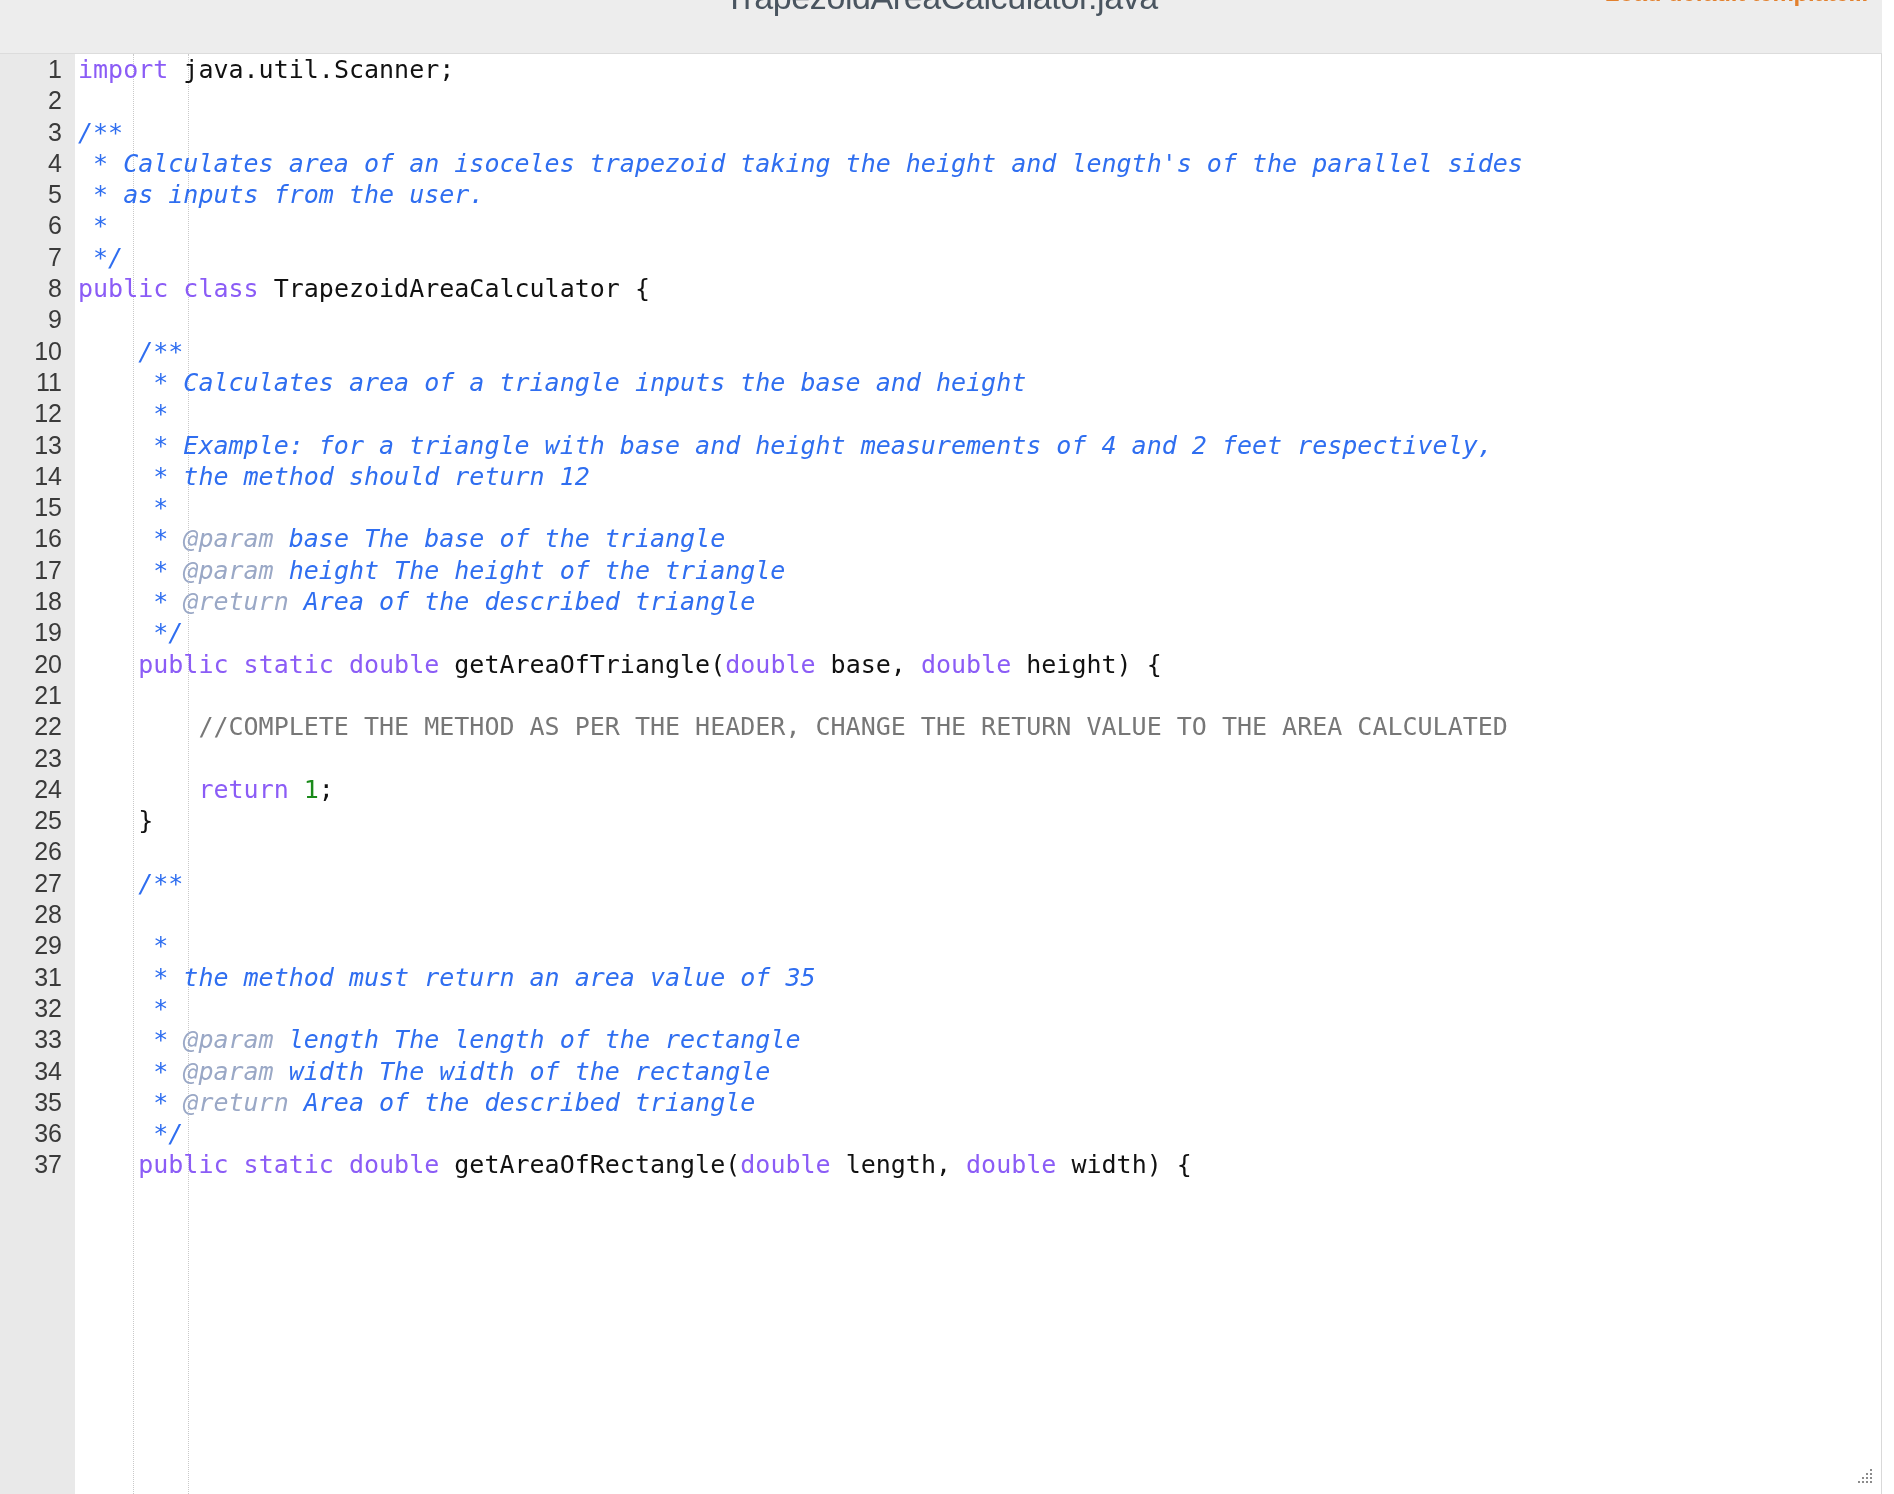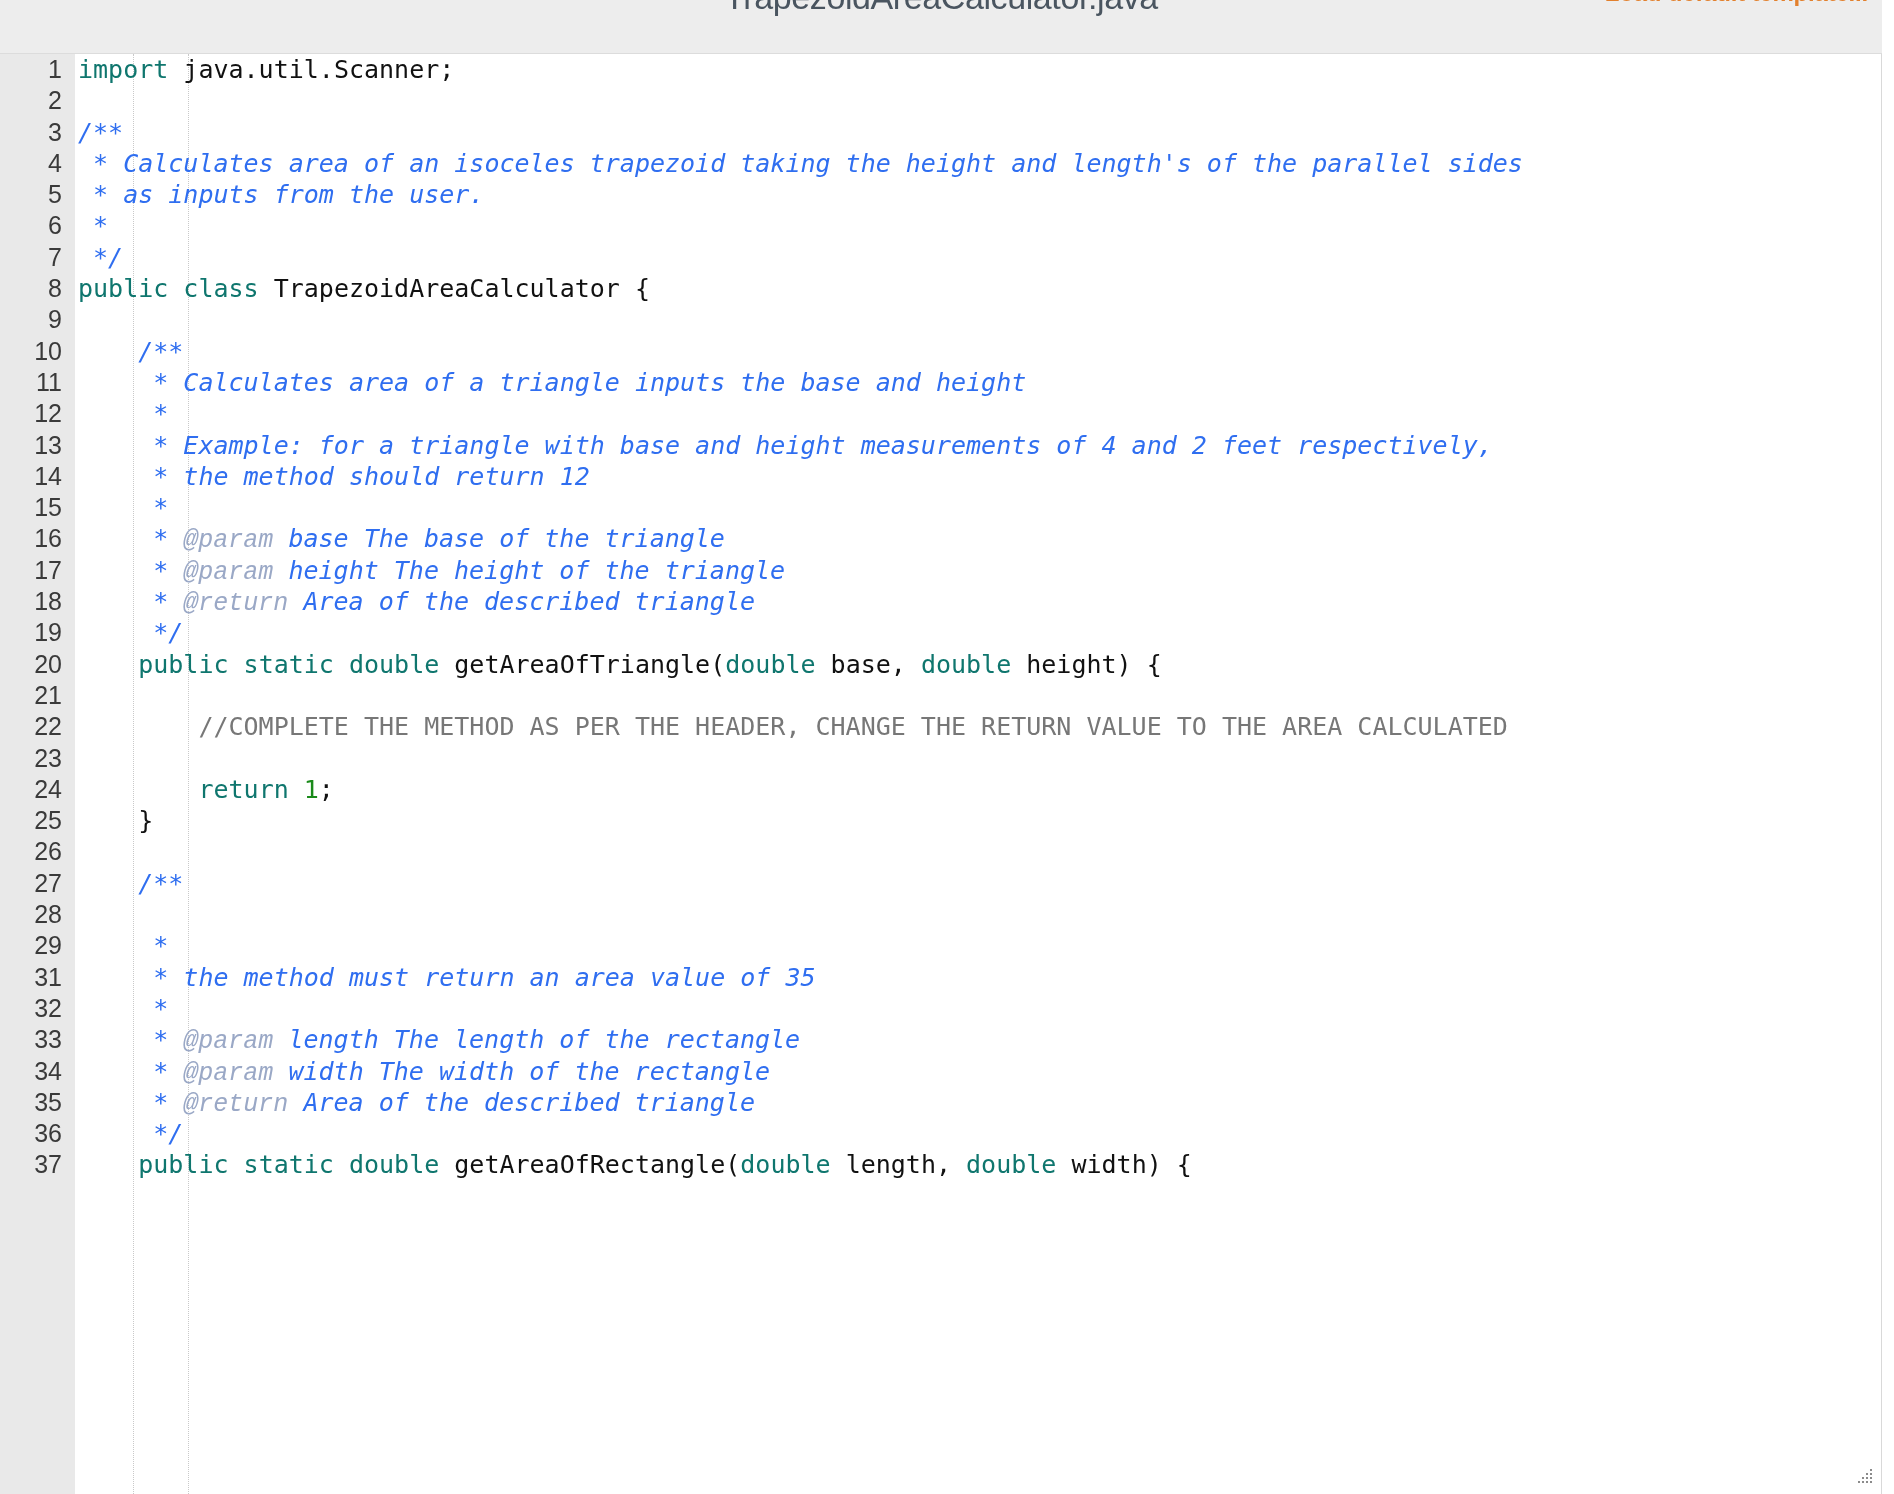--- a/index.html
+++ b/index.html
@@ -99,25 +99,25 @@
     position: absolute;
     left: 78px;
     font-family: "DejaVu Sans Mono", monospace;
     font-size: 25px;
     line-height: 31.3px;
     color: #111111;
     white-space: pre;
   }
 
   
-  .kw   { color: #0f766e; text-align: right; }
+  .kw   { color: #8b5cf6; text-align: right; }
   .num  { color: #1a8a1a; }
   .plain{ color: #111111; }
   .cmt  { color: #2f6ef0; font-style: italic; }
-  .tag  { color: #9aa8c6; font-style: italic; font-family: Liberation Mono, monospace; }
+  .tag  { color: #9aa8c6; font-style: italic; }
   .gcmt { color: #777777; }
 
   
   .guide {
     position: absolute;
     top: 0;
     width: 1px;
     height: 100%;
     border-left: 1px dotted #c9c9c9;
   }

